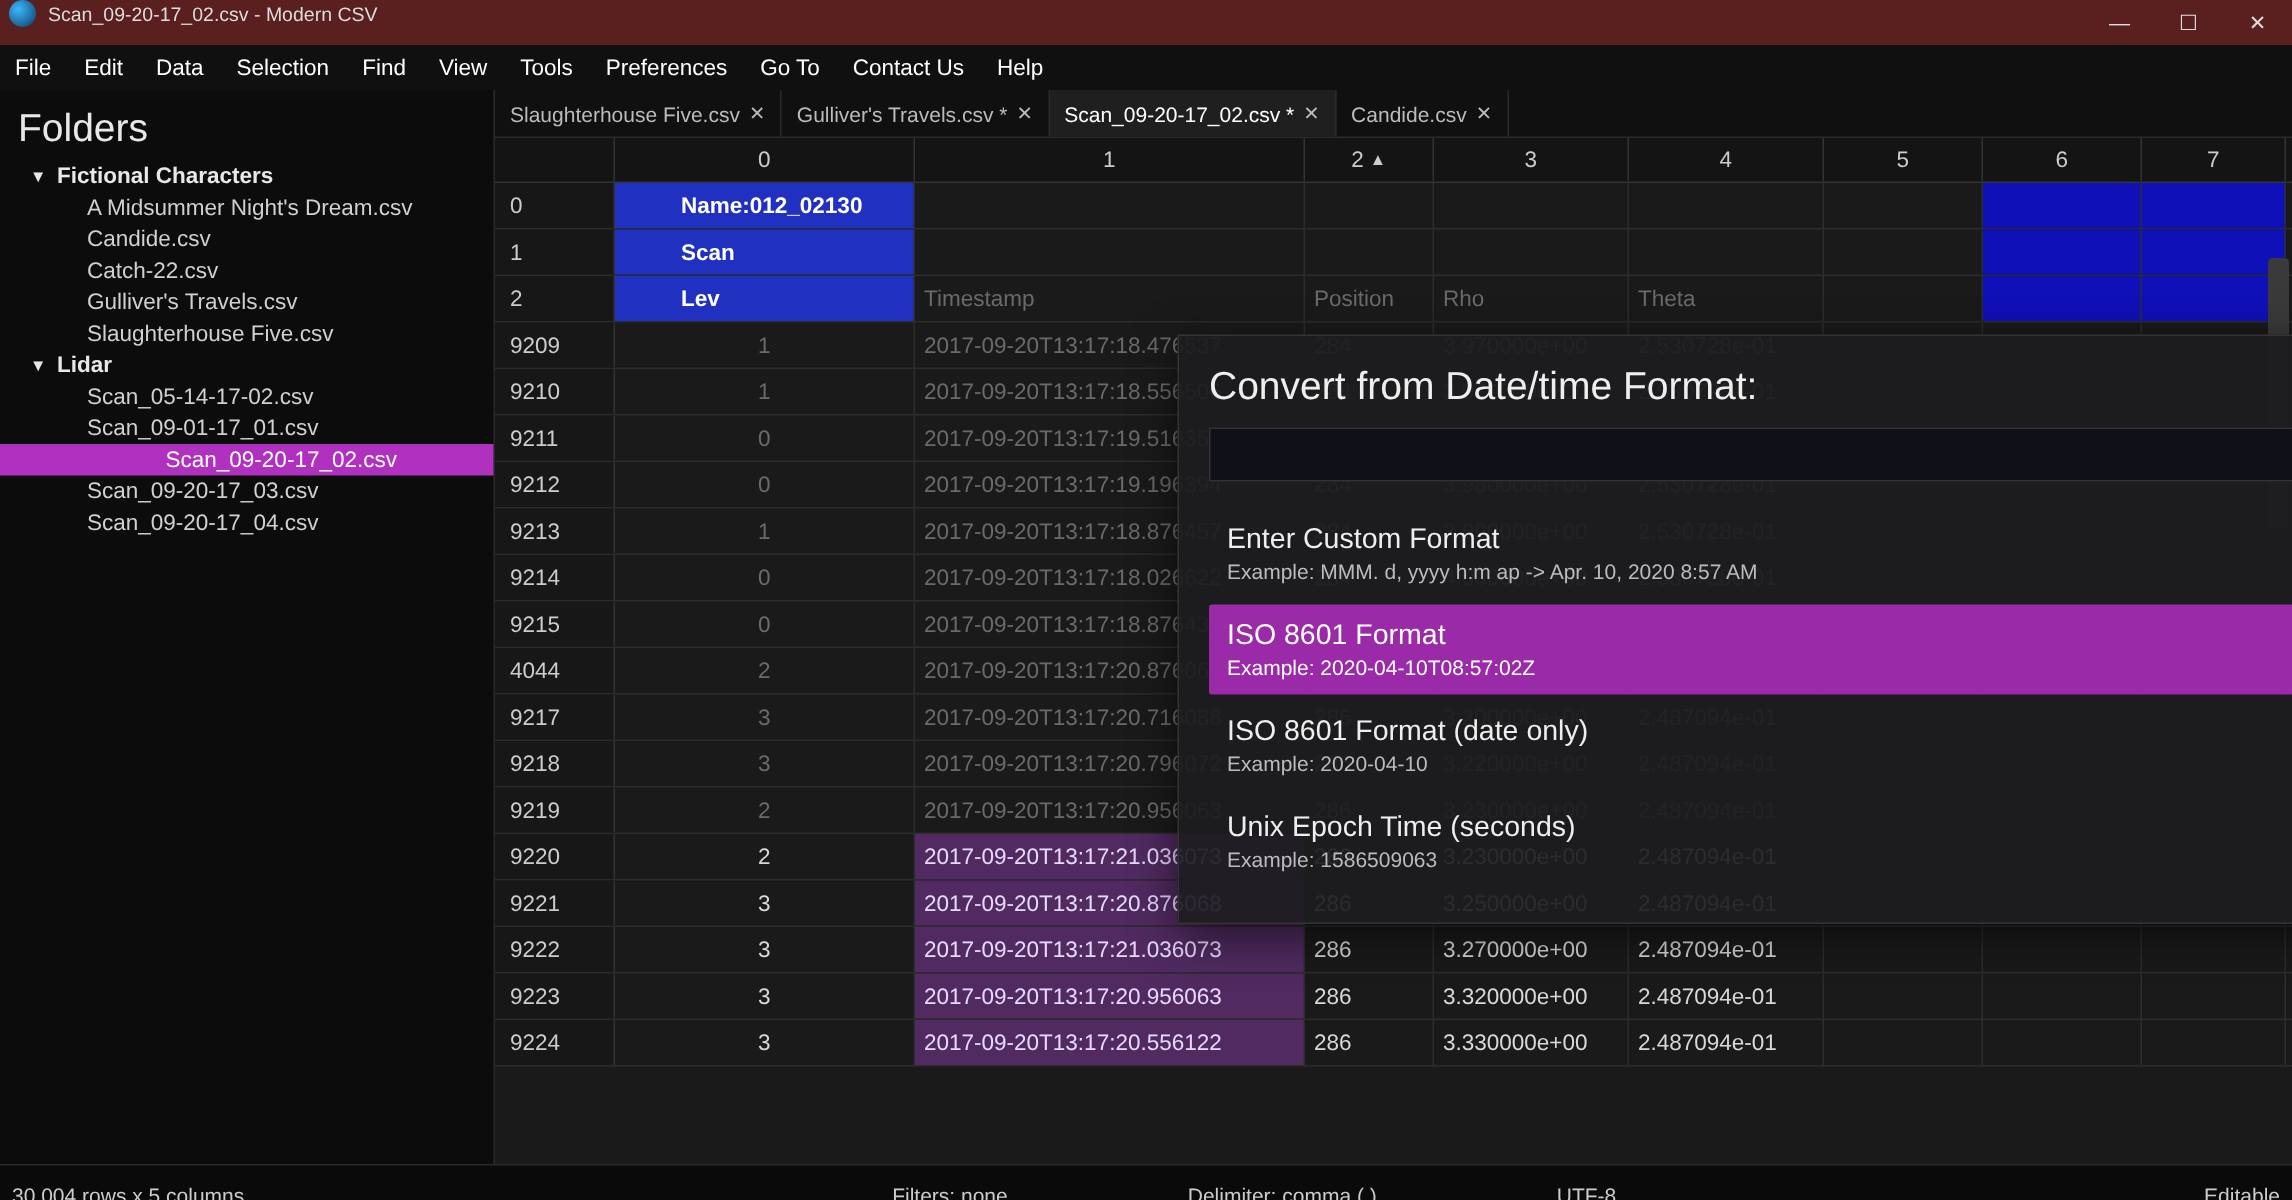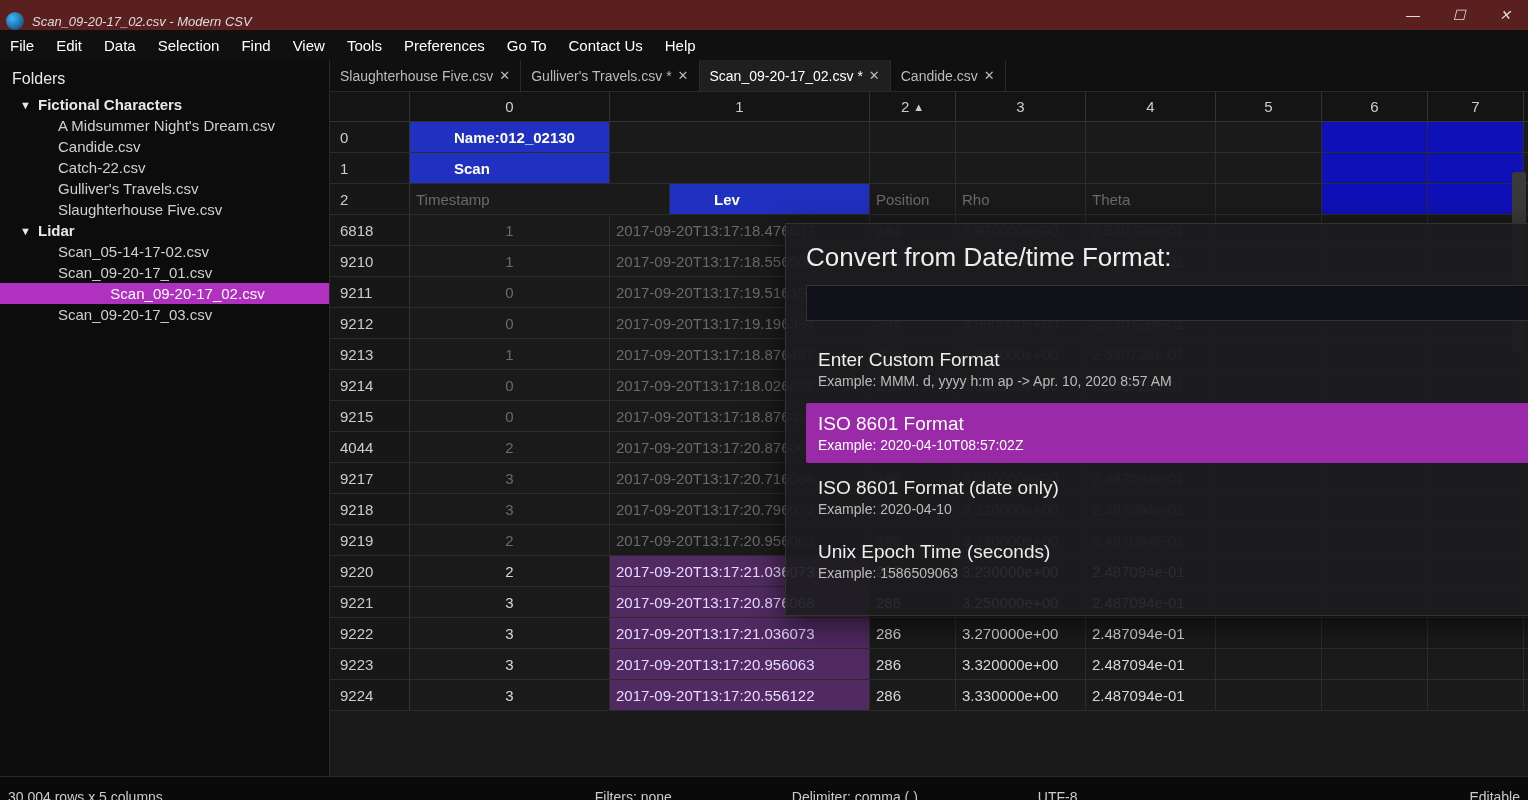--- a/index.html
+++ b/index.html
@@ -9,24 +9,23 @@
   color:#d8d8d8;
   width:1528px;
   height:800px;
   overflow:hidden;
   font-size:14px;
 }
 .titlebar {
   height:30px;
   background:#5a1f1f;
   display:flex;
-  align-items:flex-end;
+  align-items:flex-start;
   justify-content:space-between;
   padding-left:6px;
-  font-style:italic;
 }
 .titlebar-left { display:flex; align-items:center; gap:8px; font-size:13px; color:#ddd;}
 .titlebar-icon {
   width:18px; height:18px; border-radius:50%;
   background:radial-gradient(circle at 35% 35%, #3db7ff, #0a3a5f);
   display:flex; align-items:center; justify-content:center;
 }
 .winbtns { display:flex; }
 .winbtn { width:46px; height:30px; display:flex; align-items:center; justify-content:center; color:#ddd; font-size:14px;}
 .menubar {
@@ -44,21 +43,21 @@
   display:flex;
   height:calc(800px - 30px - 30px - 24px);
 }
 .sidebar {
   width:330px;
   background:#0c0c0c;
   border-right:1px solid #2a2a2a;
   padding:6px 0;
 }
 .sidebar-title {
-  font-size:16px;
+  font-size:26px;
   padding:4px 12px 6px 12px;
   color:#e8e8e8;
 }
 .tree { font-size:15px; }
 .tree-folder {
   padding:2px 12px 2px 20px;
   display:flex; align-items:center; gap:6px;
   font-weight:600;
   color:#e8e8e8;
 }
@@ -255,23 +254,24 @@
         <div class="tree-item">A Midsummer Night's Dream.csv</div>
         <div class="tree-item">Candide.csv</div>
         <div class="tree-item">Catch-22.csv</div>
         <div class="tree-item">Gulliver's Travels.csv</div>
         <div class="tree-item">Slaughterhouse Five.csv</div>
         <div class="tree-folder">
           <span class="tree-caret">▼</span>
           <span>Lidar</span>
         </div>
         <div class="tree-item">Scan_05-14-17-02.csv</div>
-        <div class="tree-item">Scan_09-20-17_01.csv</div>
+        <div class="tree-item">Scan_09-01-17_01.csv</div>
         <div class="tree-item selected">Scan_09-20-17_02.csv</div>
         <div class="tree-item">Scan_09-20-17_03.csv</div>
+        <div class="tree-item">Scan_09-20-17_04.csv</div>
       </div>
   </div>
 
   <div class="main">
 
     <div class="tabs" id="tabs">
         <div class="tab">
           <span>Slaughterhouse Five.csv</span>
           <span class="close">✕</span>
         </div>
@@ -319,31 +319,31 @@
             <div class="cell col1 dim"></div>
             <div class="cell col2 dim"></div>
             <div class="cell col3 dim"></div>
             <div class="cell col4 dim"></div>
             <div class="cell col5"></div>
             <div class="cell col6 blue-hl"></div>
             <div class="cell col7 blue-hl"></div>
           </div>
           <div class="row">
             <div class="rownum">2</div>
+            <div class="cell col0 hdr">Lev</div>
             <div class="cell col1 dim">Timestamp</div>
-            <div class="cell col0 hdr">Lev</div>
             <div class="cell col2 dim">Position</div>
             <div class="cell col3 dim">Rho</div>
             <div class="cell col4 dim">Theta</div>
             <div class="cell col5"></div>
             <div class="cell col6 blue-hl"></div>
             <div class="cell col7 blue-hl"></div>
           </div>
           <div class="row">
-            <div class="rownum">6818</div>
+            <div class="rownum">9209</div>
             <div class="cell col0 dim" style="justify-content: center;">1</div>
             <div class="cell col1 dim">2017-09-20T13:17:18.476537</div>
             <div class="cell col2 dim">284</div>
             <div class="cell col3 dim">3.970000e+00</div>
             <div class="cell col4 dim">2.530728e-01</div>
             <div class="cell col5"></div>
             <div class="cell col6"></div>
             <div class="cell col7"></div>
           </div>
           <div class="row">

